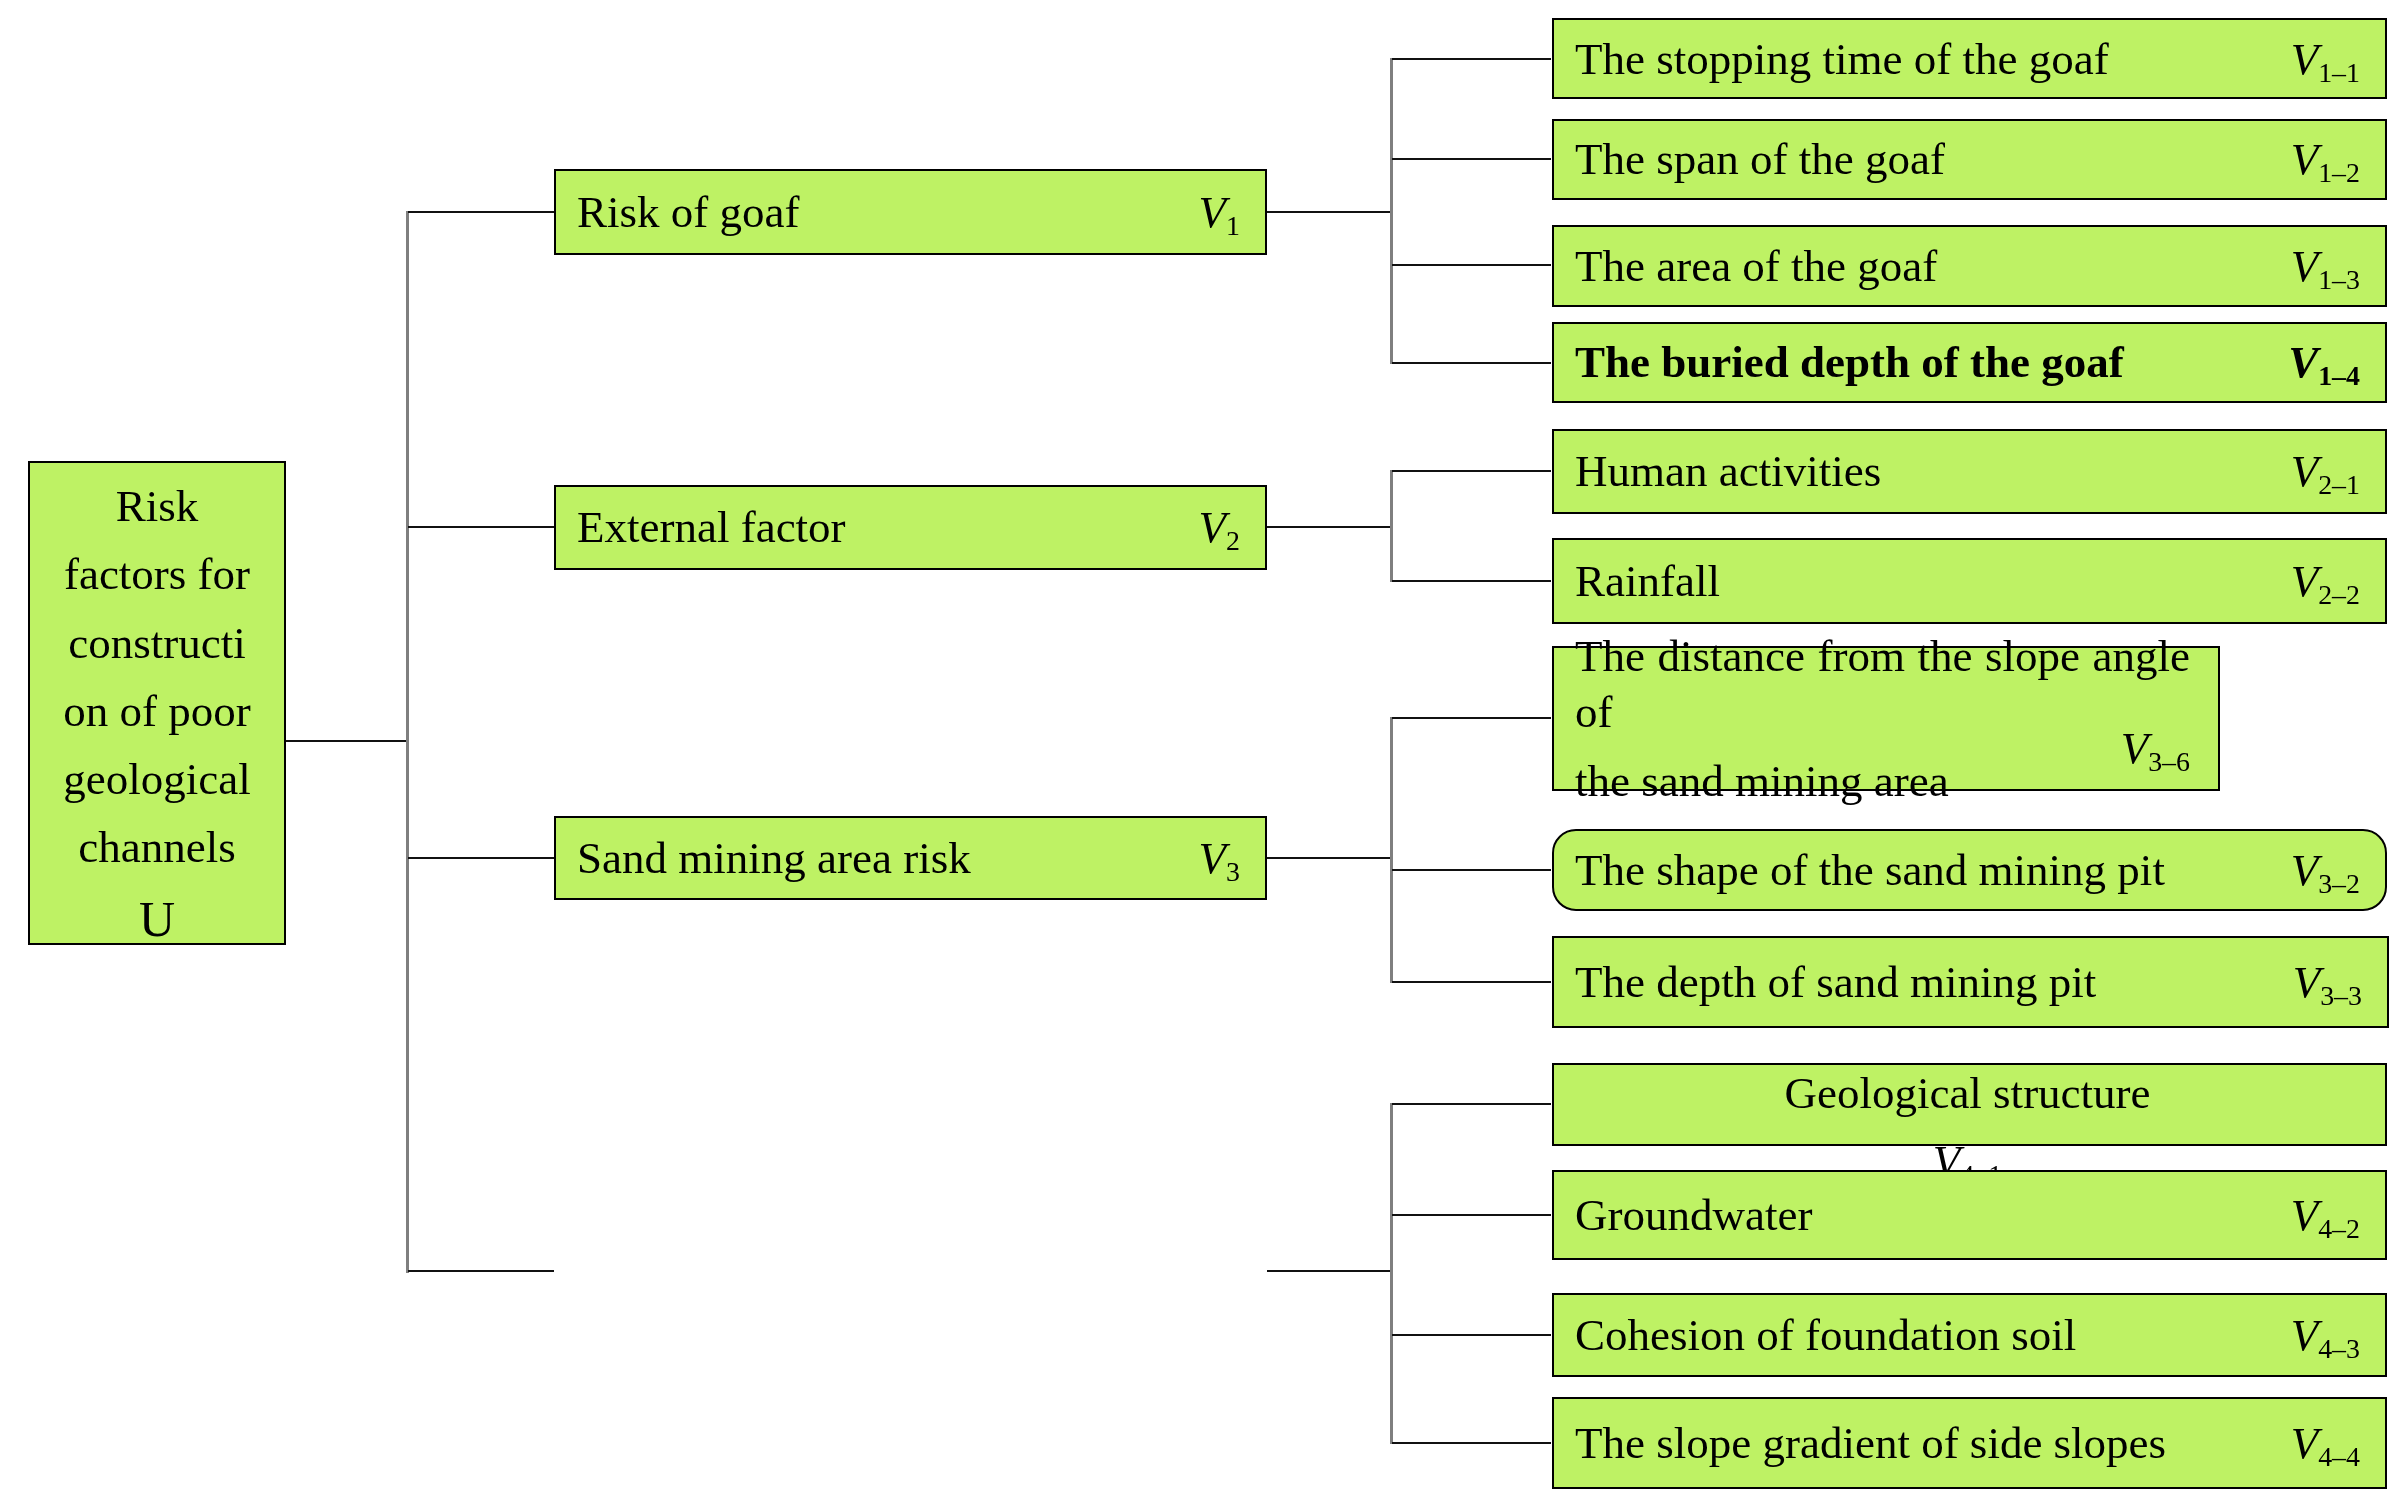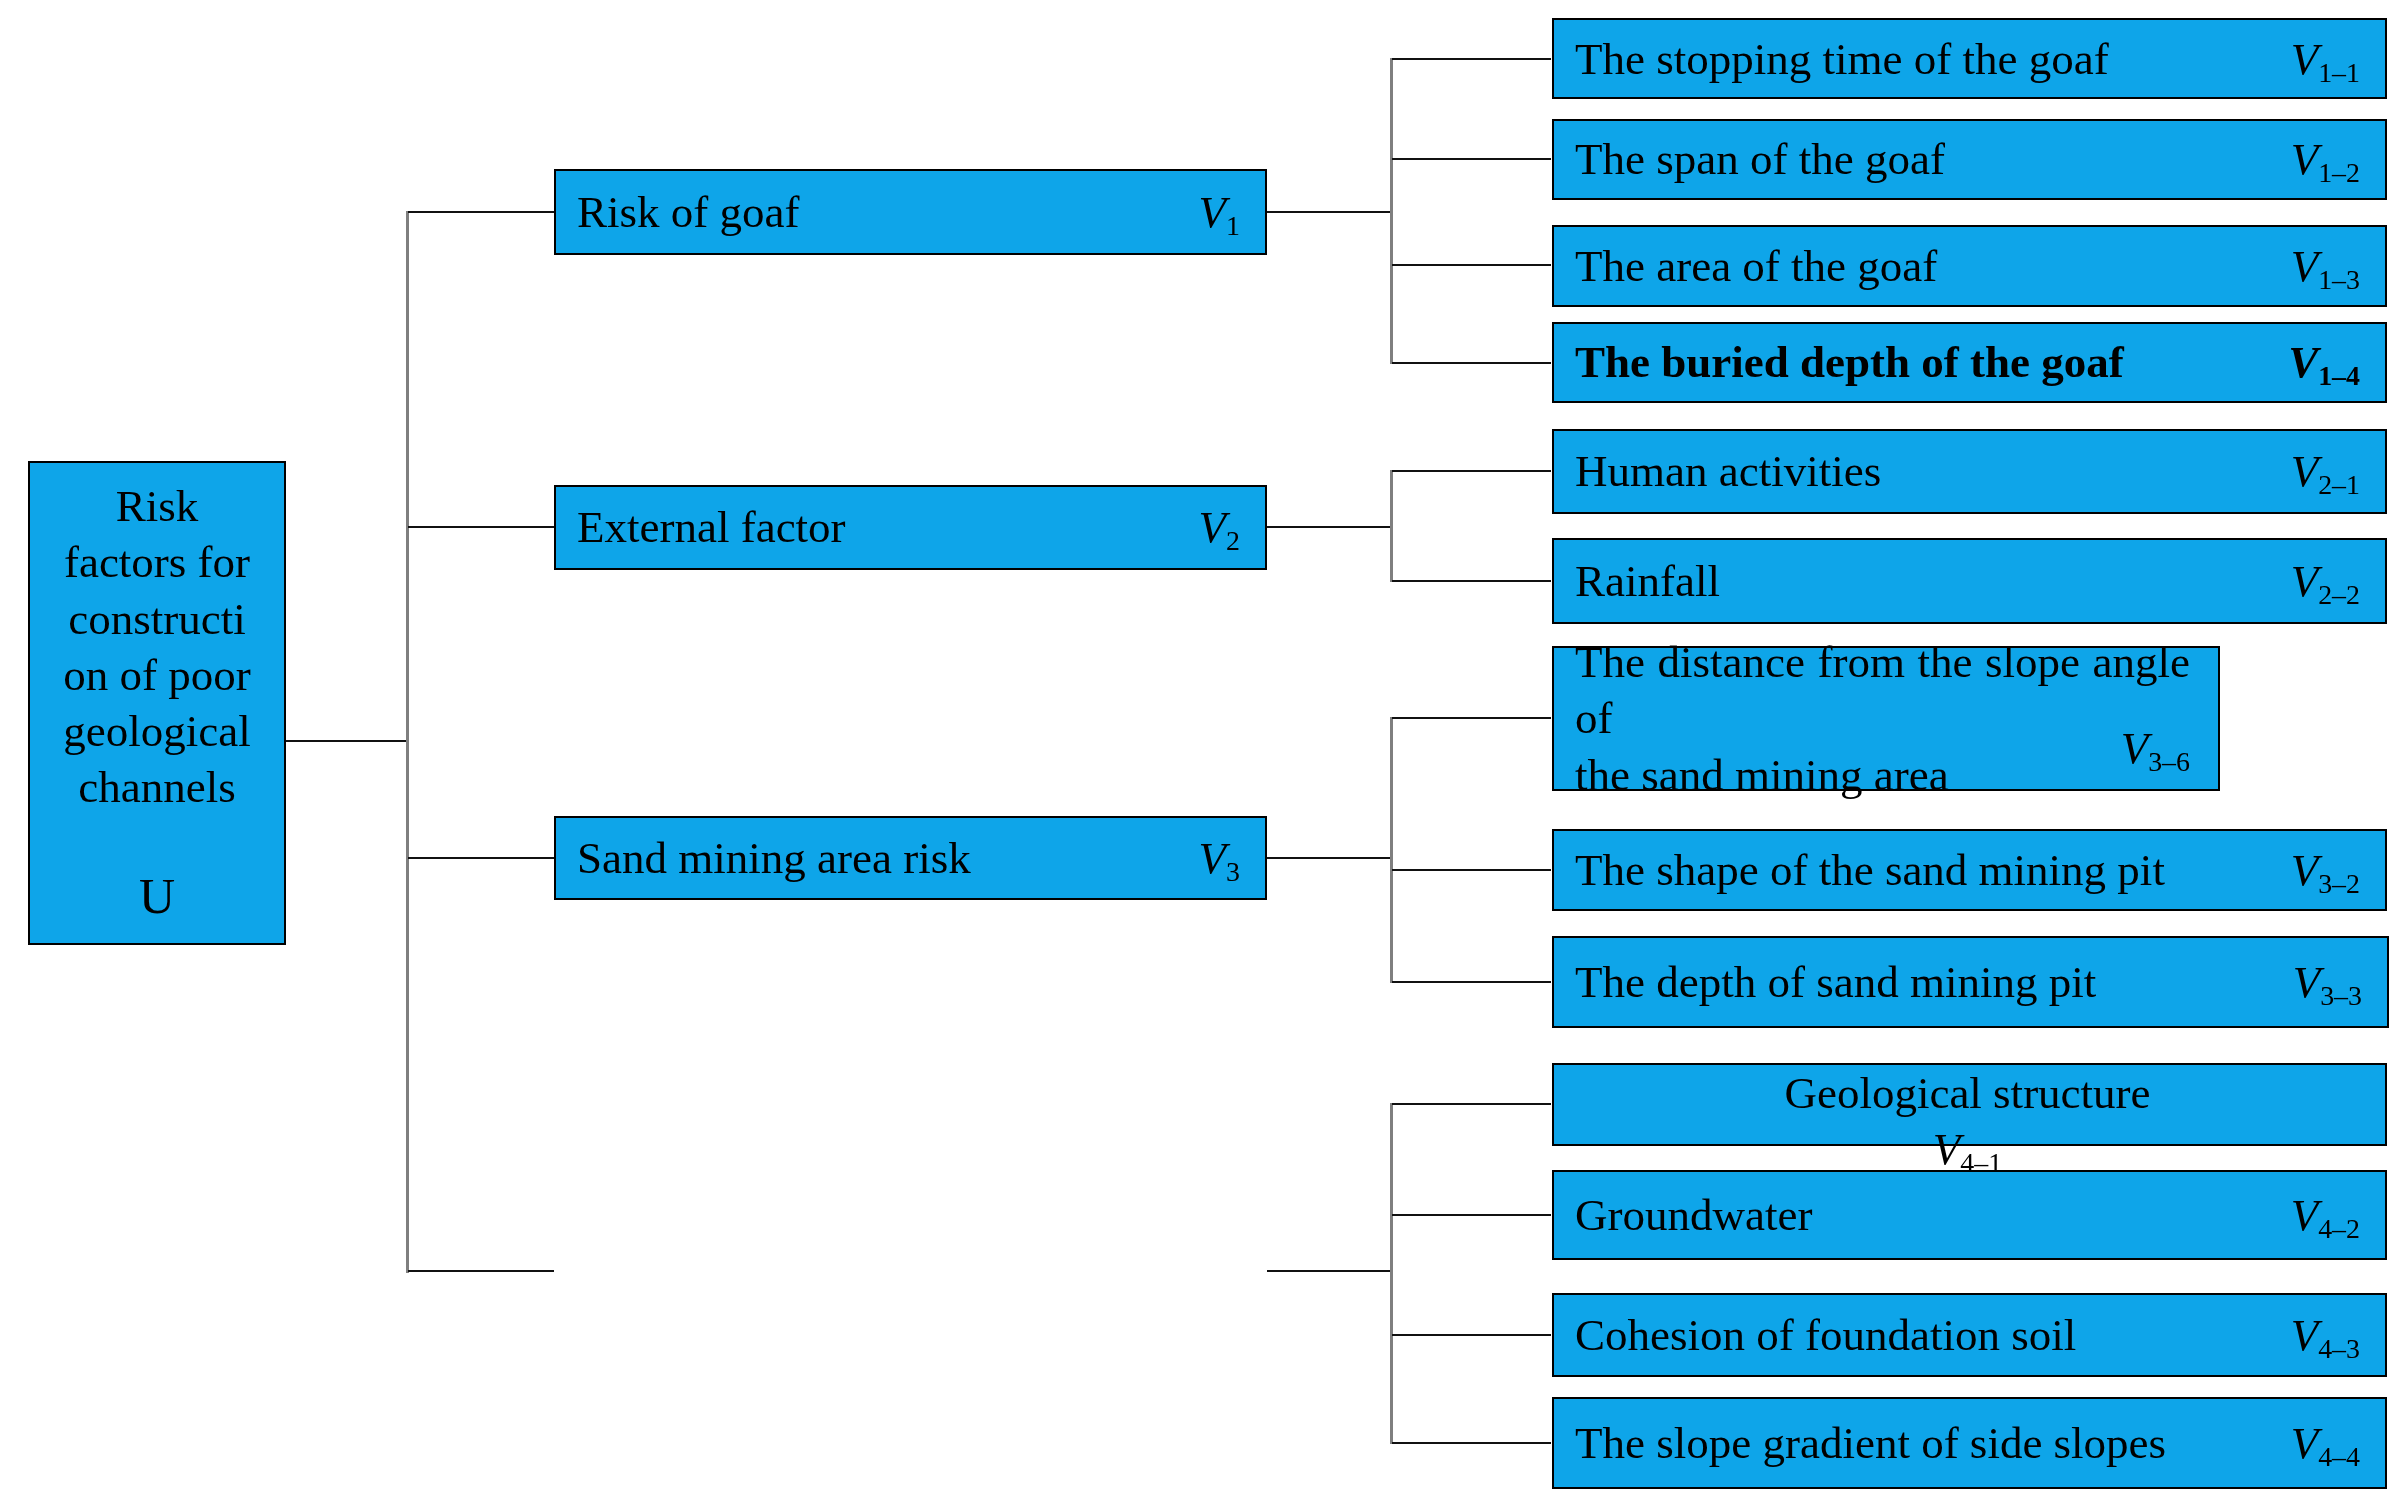--- a/index.html
+++ b/index.html
@@ -6,24 +6,25 @@
   #canvas {
     position:relative;
     width:2401px; height:1508px;
     background:#ffffff;
     font-family:"Liberation Serif","DejaVu Serif",serif;
     color:#000000;
   }
   .box {
     position:absolute;
     border:2.3px solid #000000;
-    background:#0ea5e9;
+    background:#bef264;
     box-sizing:border-box;
     font-size:45px;
     line-height:1.25;
+    gap:12px;
   }
   .node {
     display:flex;
     align-items:center;
     justify-content:space-between;
     padding:0 25px 0 21px;
   }
   .sym { font-style:italic; white-space:nowrap; flex:0 0 auto; }
   .sym sub { font-style:normal; font-size:0.62em; vertical-align:-0.30em; line-height:0; }
   .lbl { flex:0 1 auto; }
@@ -111,21 +112,21 @@
     <span class="lbl">Rainfall</span>
     <span class="sym"><i>V</i><sub>2–2</sub></span>
   </div>
 
   <div class="box node-tall" style="left:1552px; top:646px; width:668px; height:145px;">
     <span class="l1">The distance from the slope angle of</span>
     <span class="l2">the sand mining area</span>
     <span class="sym"><i>V</i><sub>3–6</sub></span>
   </div>
 
-  <div class="box node" style="left:1552px; top:829px; width:835px; height:82px;">
+  <div class="box node" style="left:1552px; top:829px; width:835px; height:82px;border-radius:24px;">
     <span class="lbl">The shape of the sand mining pit</span>
     <span class="sym"><i>V</i><sub>3–2</sub></span>
   </div>
 
   <div class="box node" style="left:1552px; top:936px; width:837px; height:92px;">
     <span class="lbl">The depth of sand mining pit</span>
     <span class="sym"><i>V</i><sub>3–3</sub></span>
   </div>
 
   <div class="box node" style="left:1552px; top:1063px; width:835px; height:83px;flex-direction:column;">

